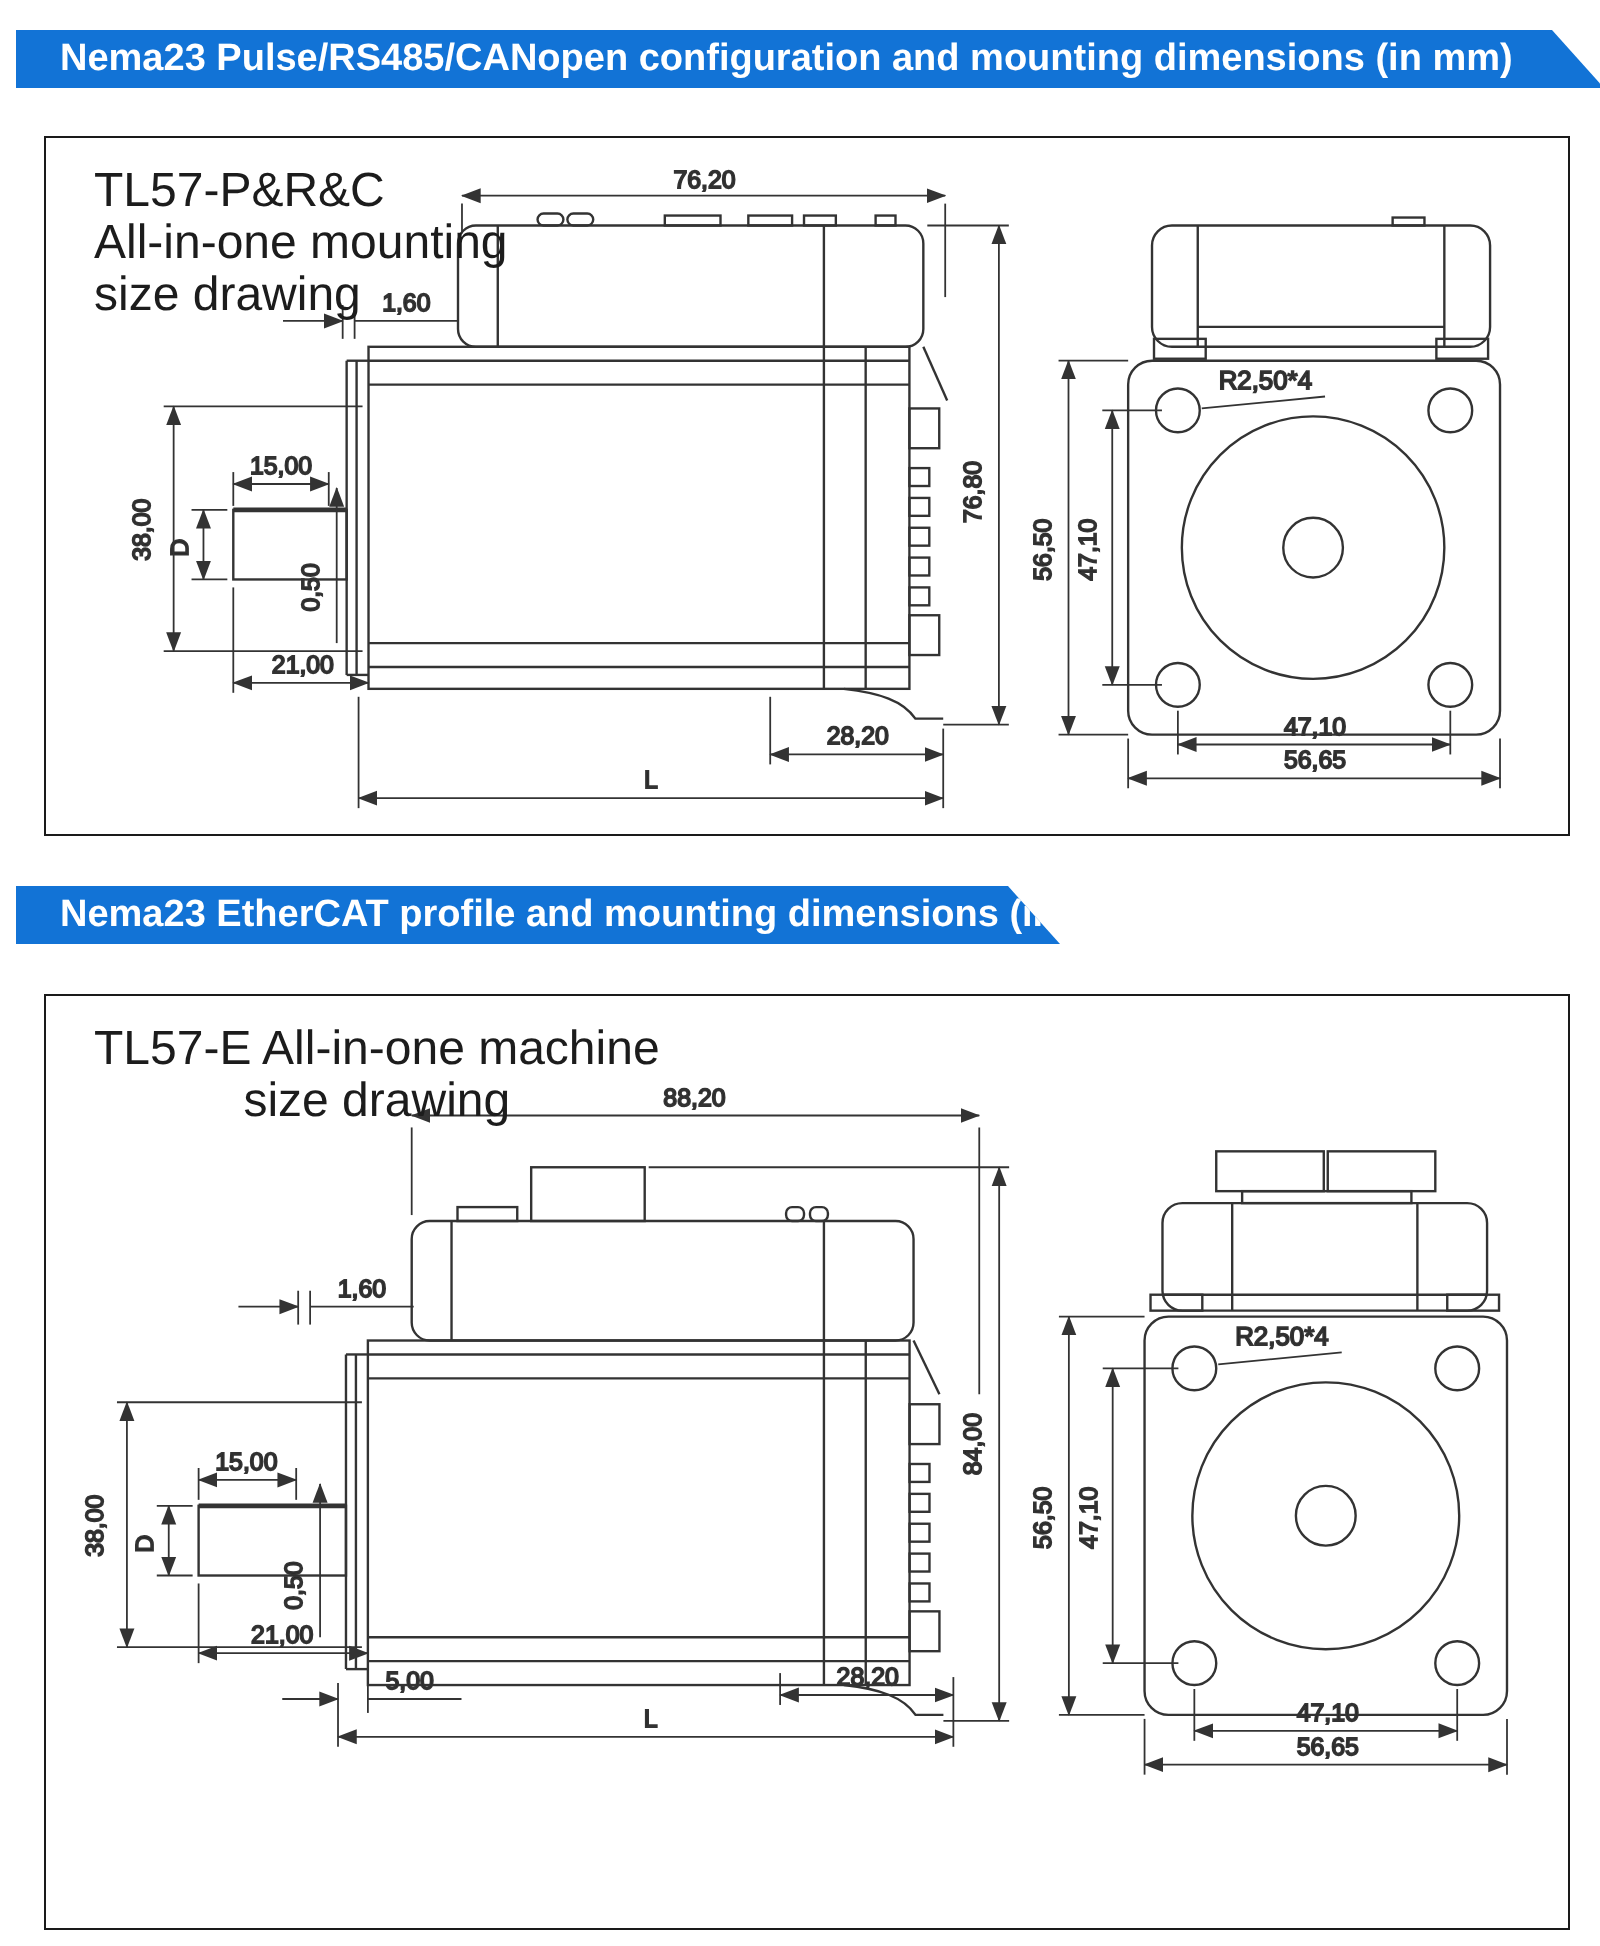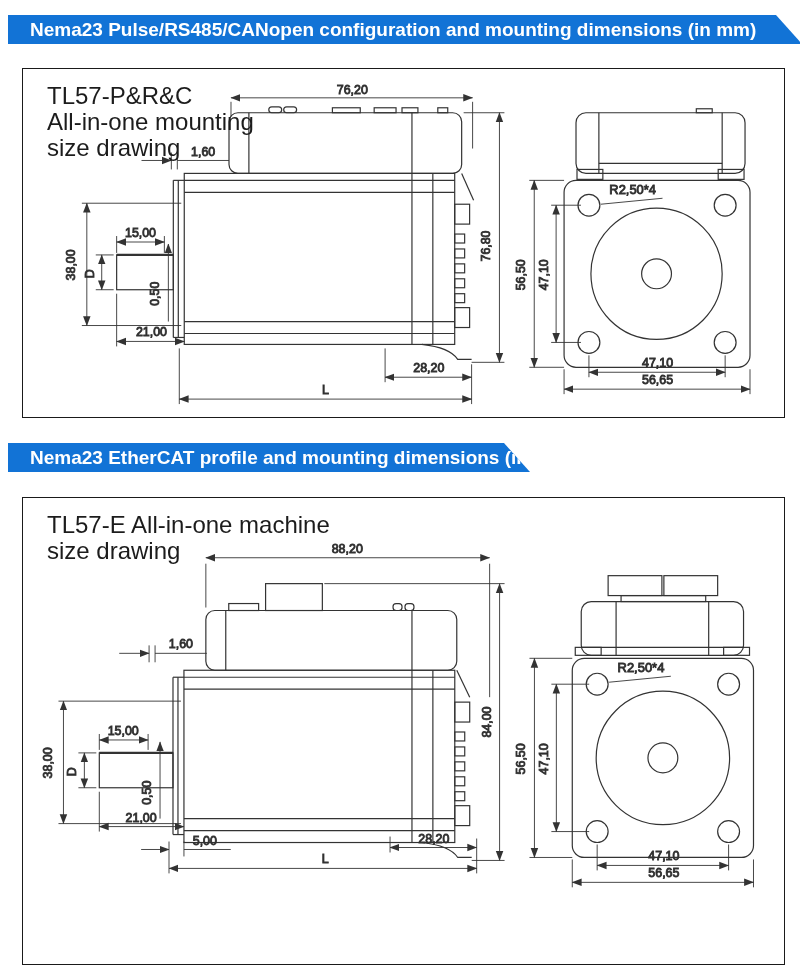--- a/index.html
+++ b/index.html
@@ -6,21 +6,21 @@
   body{width:800px;height:973px;position:relative;font-family:"Liberation Sans",sans-serif;}
   .banner{position:absolute;left:8px;height:29px;background:#1273d6;color:#fff;
           font-size:19px;font-weight:bold;line-height:29px;padding-left:22px;
           clip-path:polygon(0 0, calc(100% - 26px) 0, 100% 100%, 0 100%);
           white-space:nowrap;}
   #banner1{top:15px;width:772px;}
   #banner2{top:443px;width:500px;}
   .panel{position:absolute;left:22px;width:763px;background:#fff;
          border:1.5px solid #1a1a1a;box-sizing:border-box;}
   #panel1{top:68px;height:350px;}
-  #panel2{top:497px;height:468px;}
+  #panel2{top:497px;height:468px;text-align:center;}
   .panel svg{position:absolute;left:0;top:0;width:100%;height:100%;}
   .ptitle{position:absolute;left:24px;top:14px;font-size:24px;line-height:26px;color:#1c1c1c;z-index:2;}
   svg text{font-family:"Liberation Sans",sans-serif;font-size:12.5px;fill:#222;text-anchor:middle;}
   svg text.rlabel{font-size:13px;}
   .outline{stroke:#333;stroke-width:1.2;fill:none;}
   .dim{stroke:#333;stroke-width:0.9;fill:none;}
 </style>
 </head>
 <body>
 

